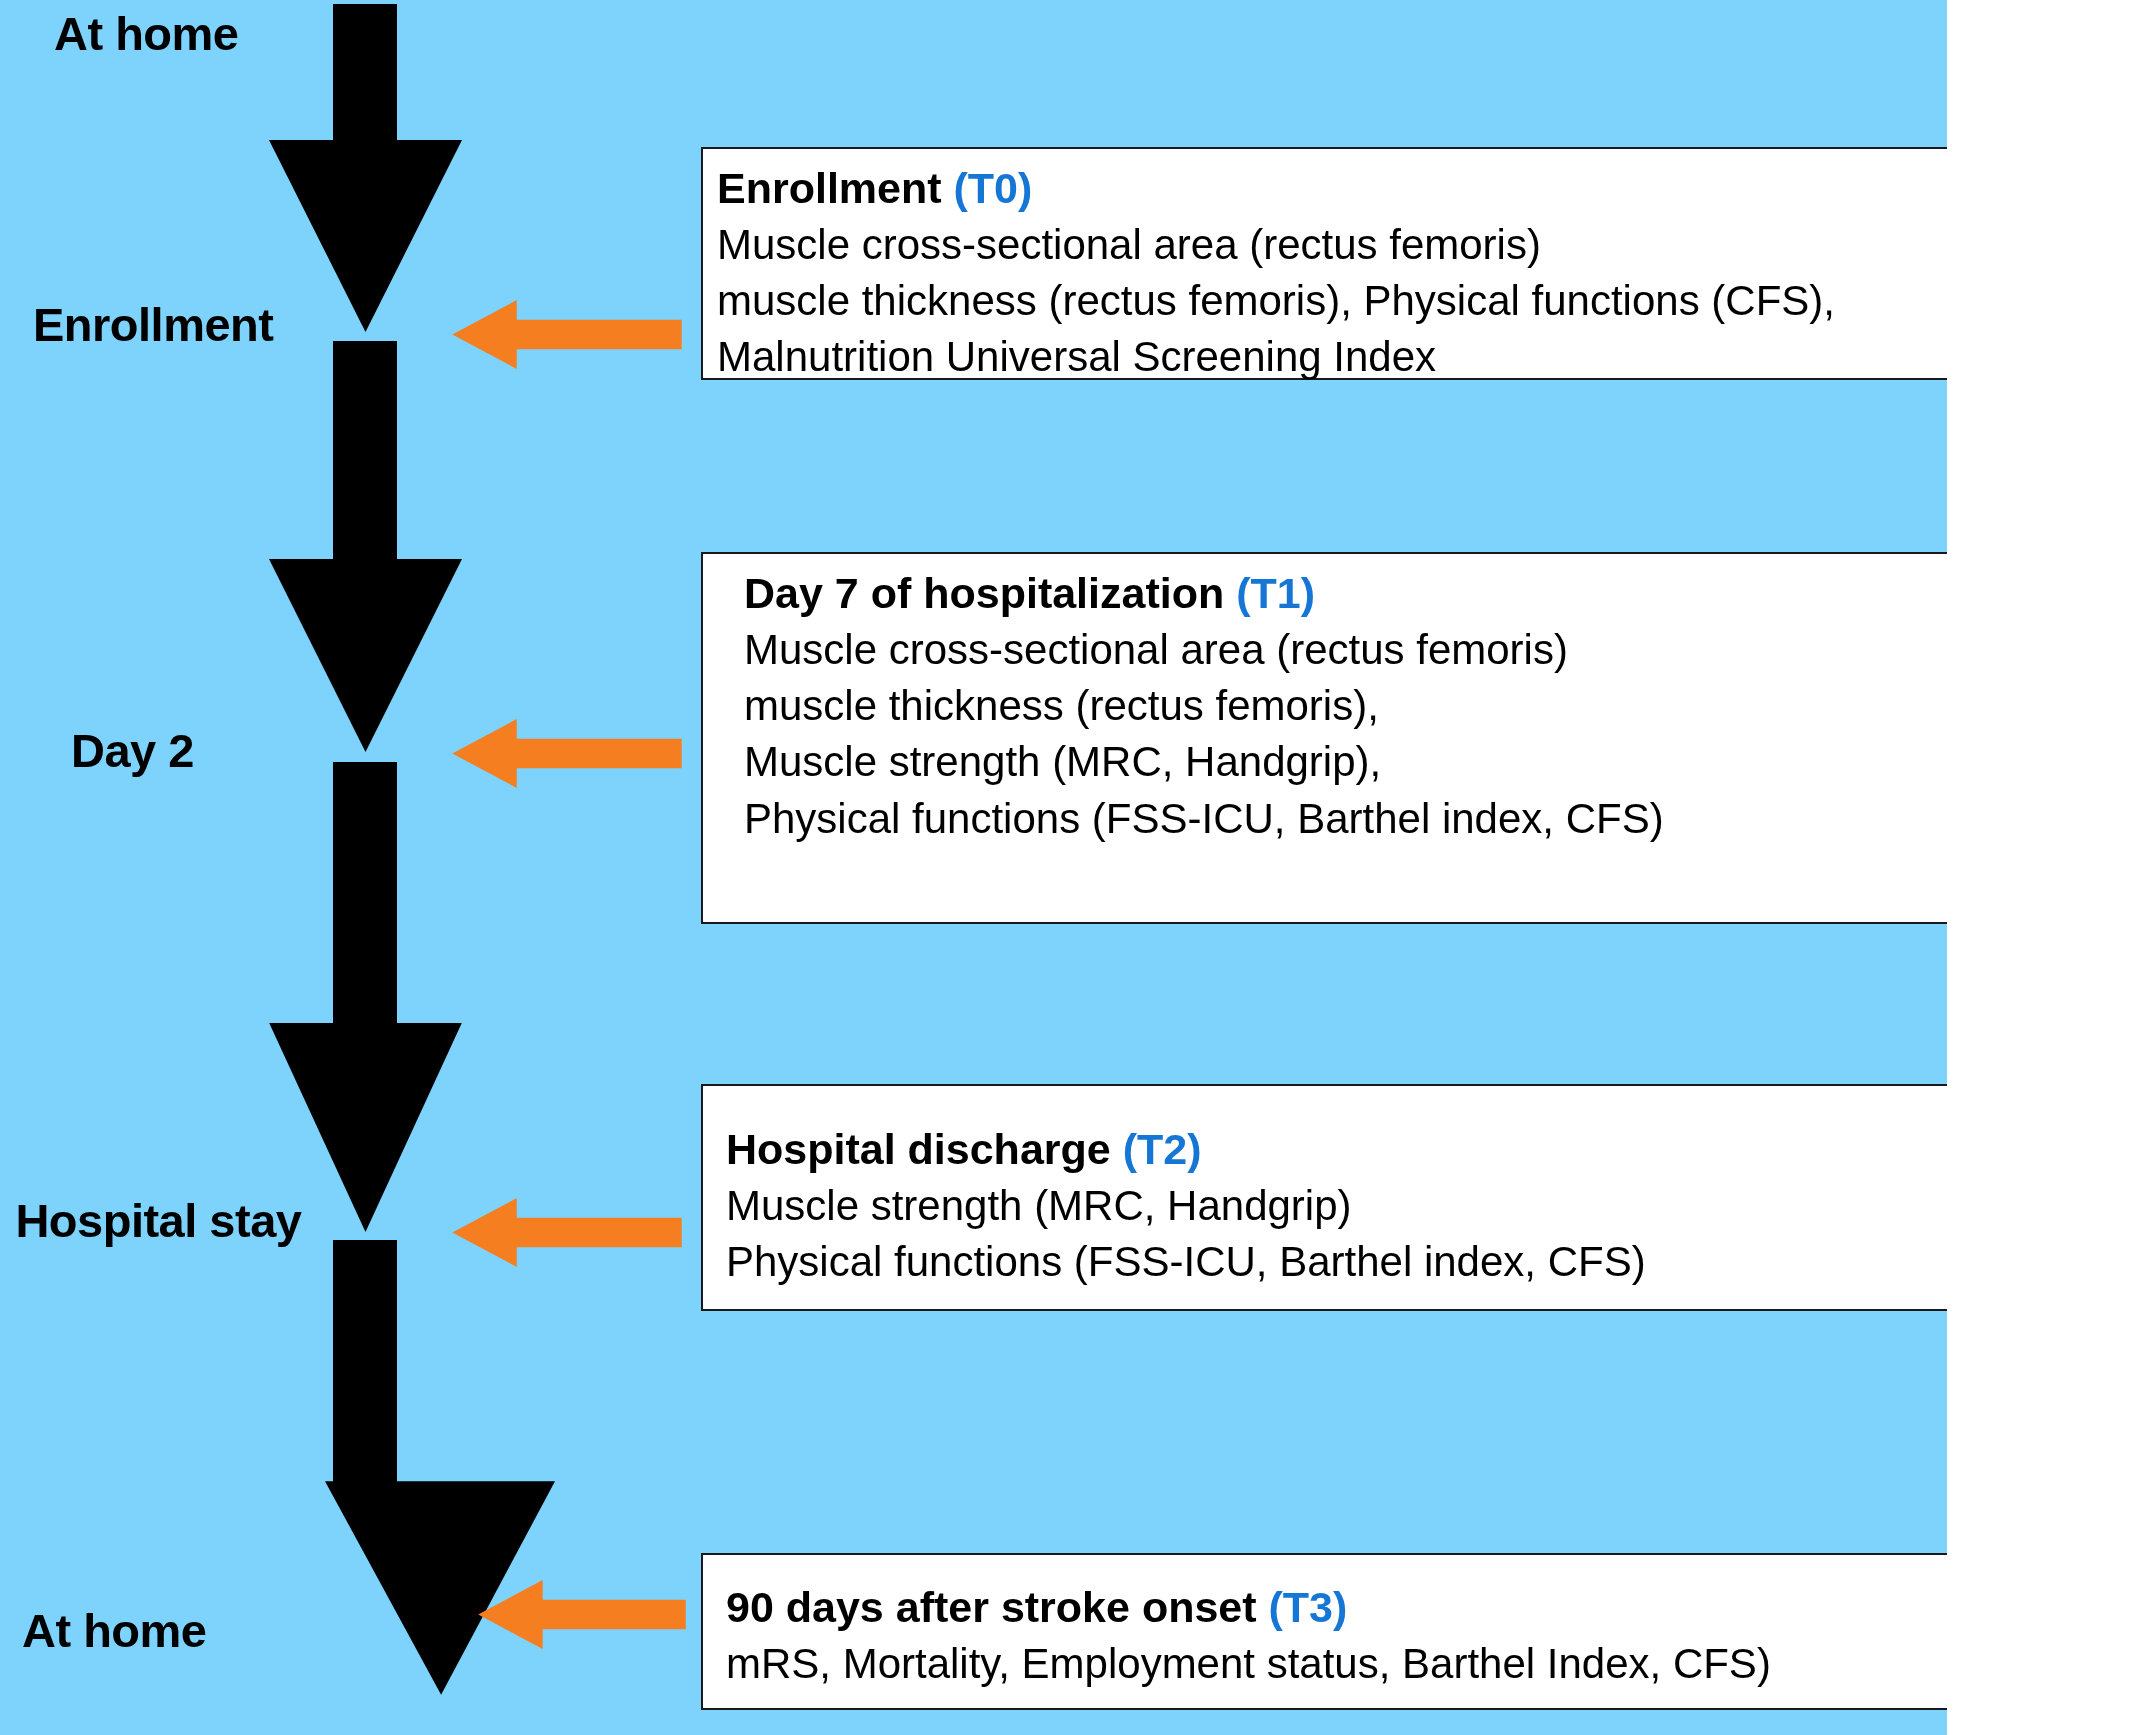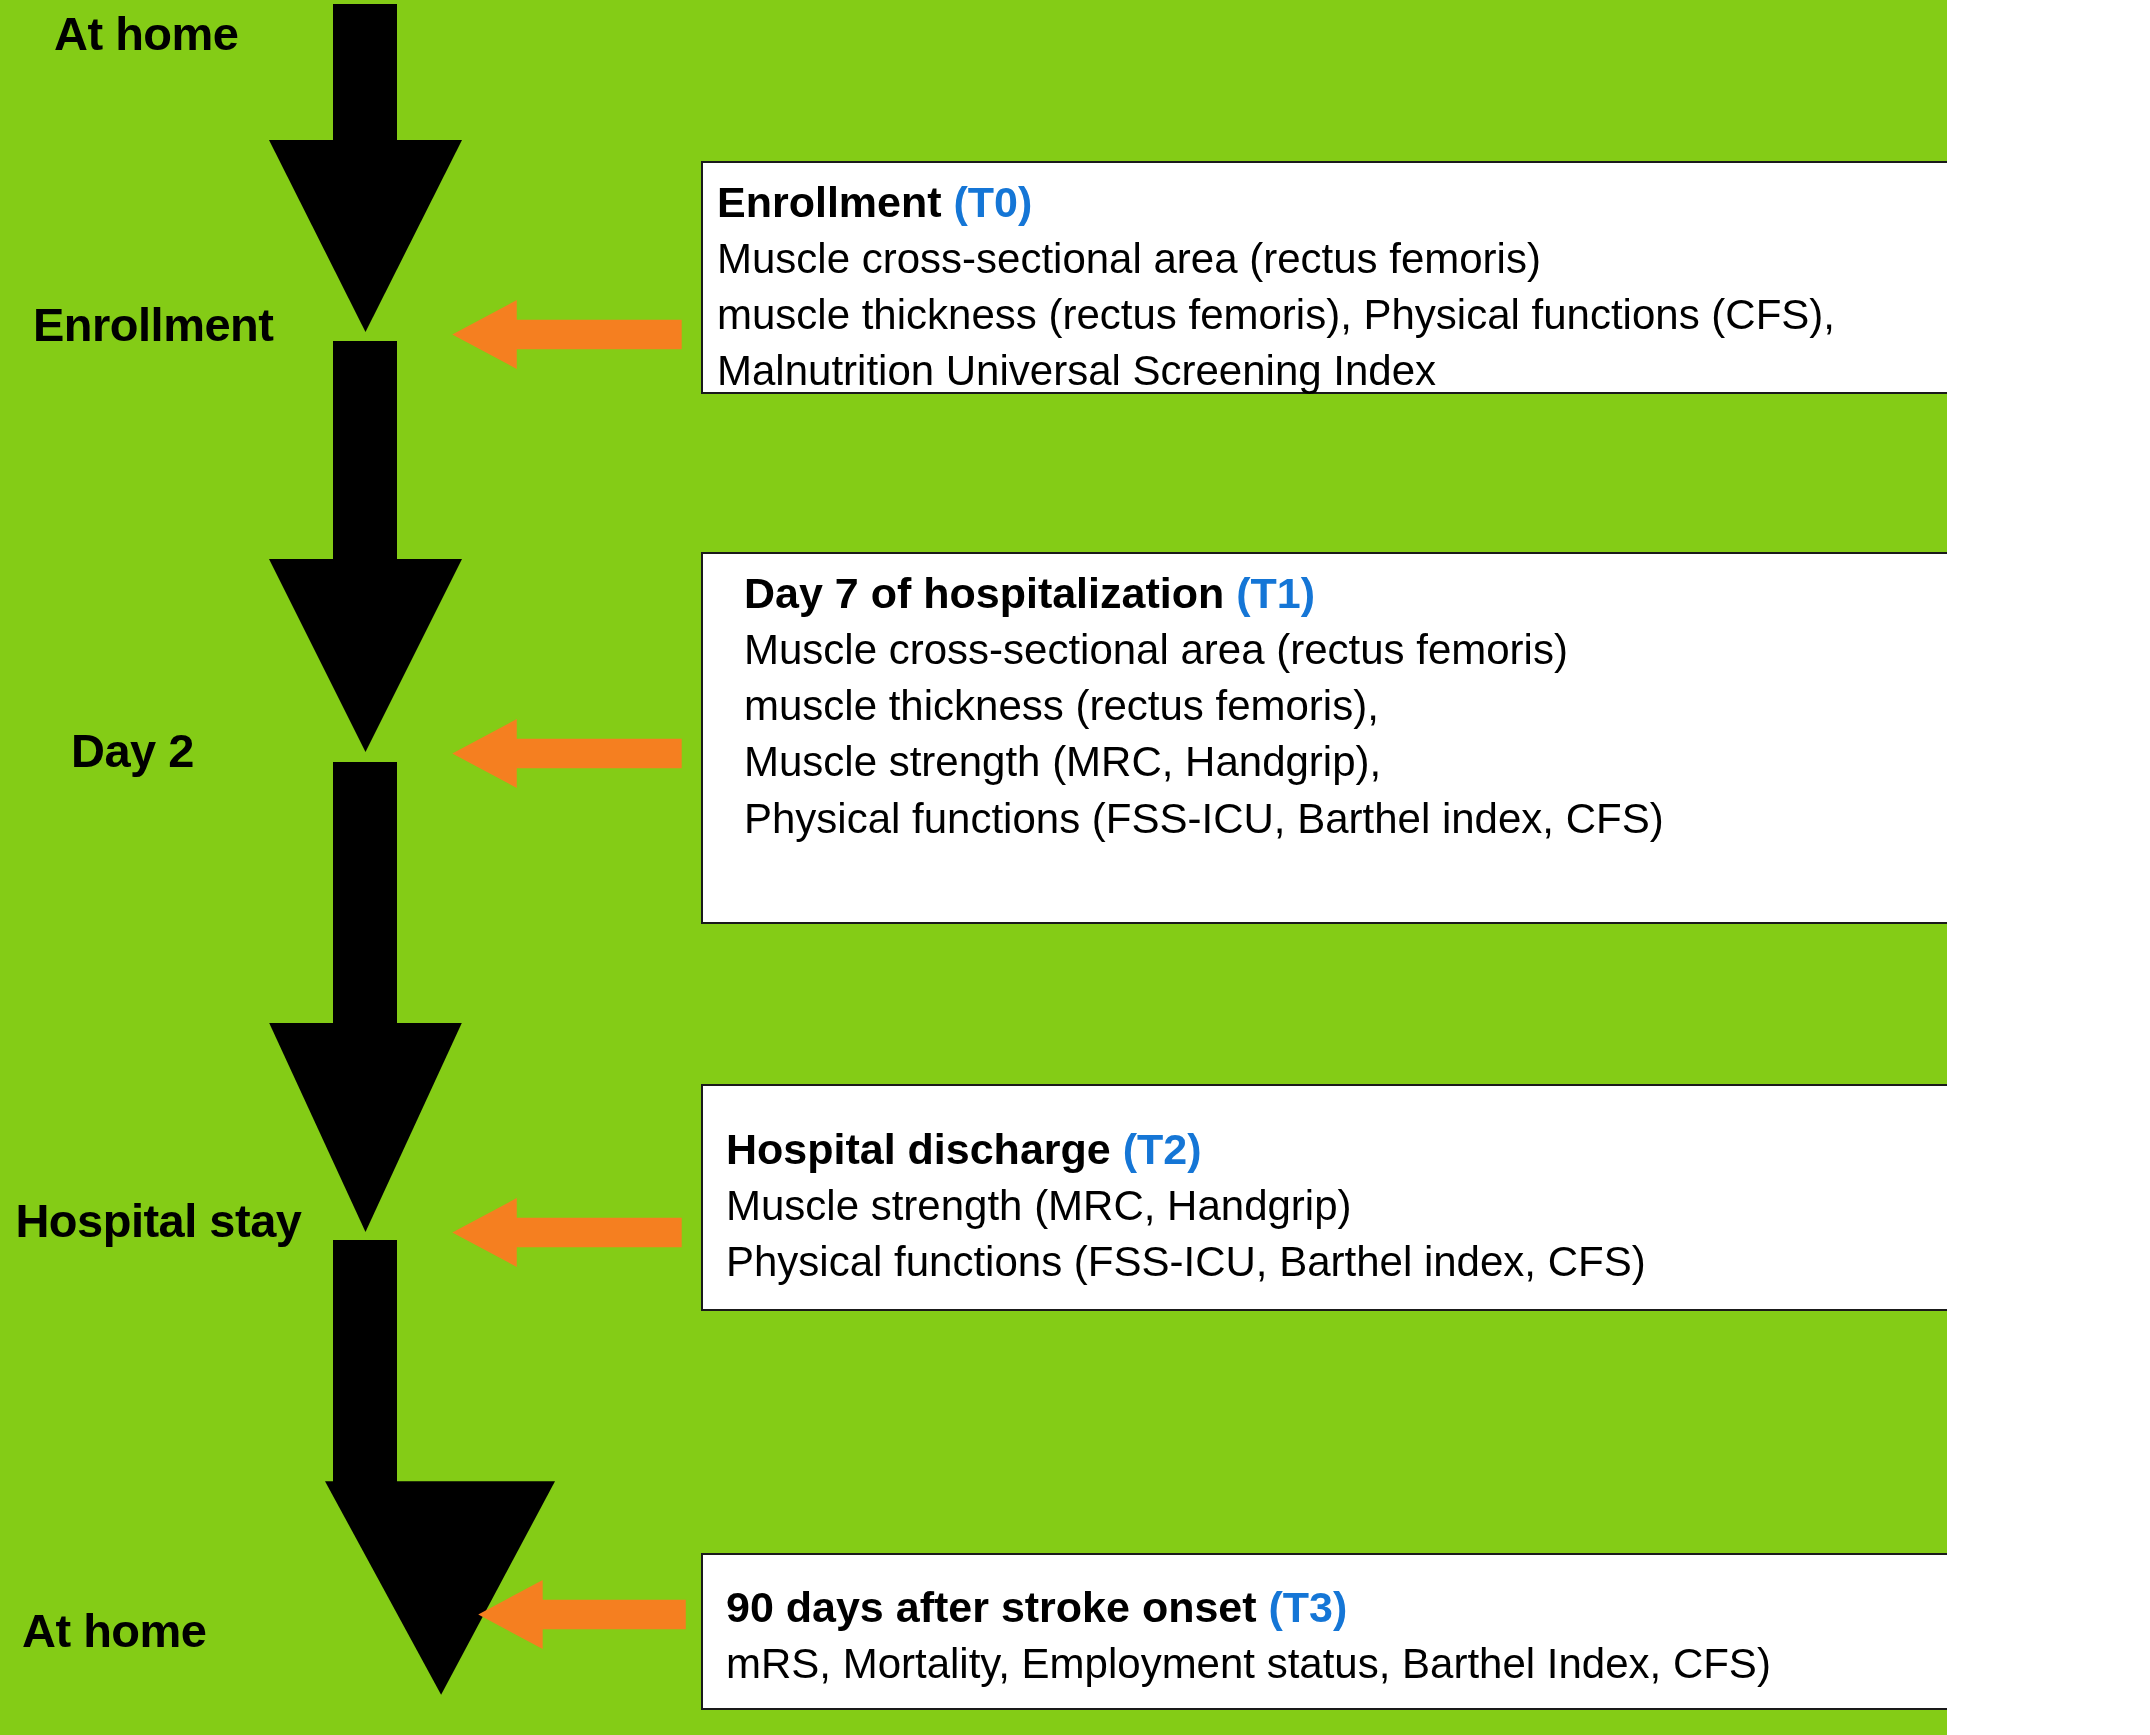--- a/index.html
+++ b/index.html
@@ -7,21 +7,21 @@
     padding: 0;
     background: #ffffff;
   }
   body {
     font-family: "Liberation Sans", sans-serif;
   }
   #stage {
     position: relative;
     width: 1947px;
     height: 1735px;
-    background: #84cc16;
+    background: #7dd3fc;
     overflow: hidden;
   }
 
   
   .stage-label {
     position: absolute;
     font-family: "Liberation Sans", sans-serif;
     font-weight: bold;
     font-size: 47px;
     line-height: 1;
@@ -137,21 +137,21 @@
       <polygon points="0,65 118,2 118,38 420,38 420,92 118,92 118,128" fill="#F57F20"></polygon>
     </svg>
   </div>
 
   <div class="orange-arrow" style="left:478px; top:1579px; width:208px; height:71px;">
     <svg width="208" height="71" viewBox="0 0 380 130">
       <polygon points="0,65 118,2 118,38 380,38 380,92 118,92 118,128" fill="#F57F20"></polygon>
     </svg>
   </div>
 
-  <div class="info-box" style="left:701px; top:161px; width:1428px; height:233px;padding-left:14px;">
+  <div class="info-box" style="left:701px; top:147px; width:1428px; height:233px;padding-left:14px;">
     <div class="info-title">
       <span>Enrollment</span>
       <span class="tcode">(T0)</span>
     </div>
     <div class="info-line">Muscle cross-sectional area (rectus femoris)</div>
     <div class="info-line">muscle thickness (rectus femoris), Physical functions (CFS),</div>
     <div class="info-line">Malnutrition Universal Screening Index</div>
   </div>
 
   <div class="info-box" style="left:701px; top:552px; width:1428px; height:372px;padding-left:41px;">

